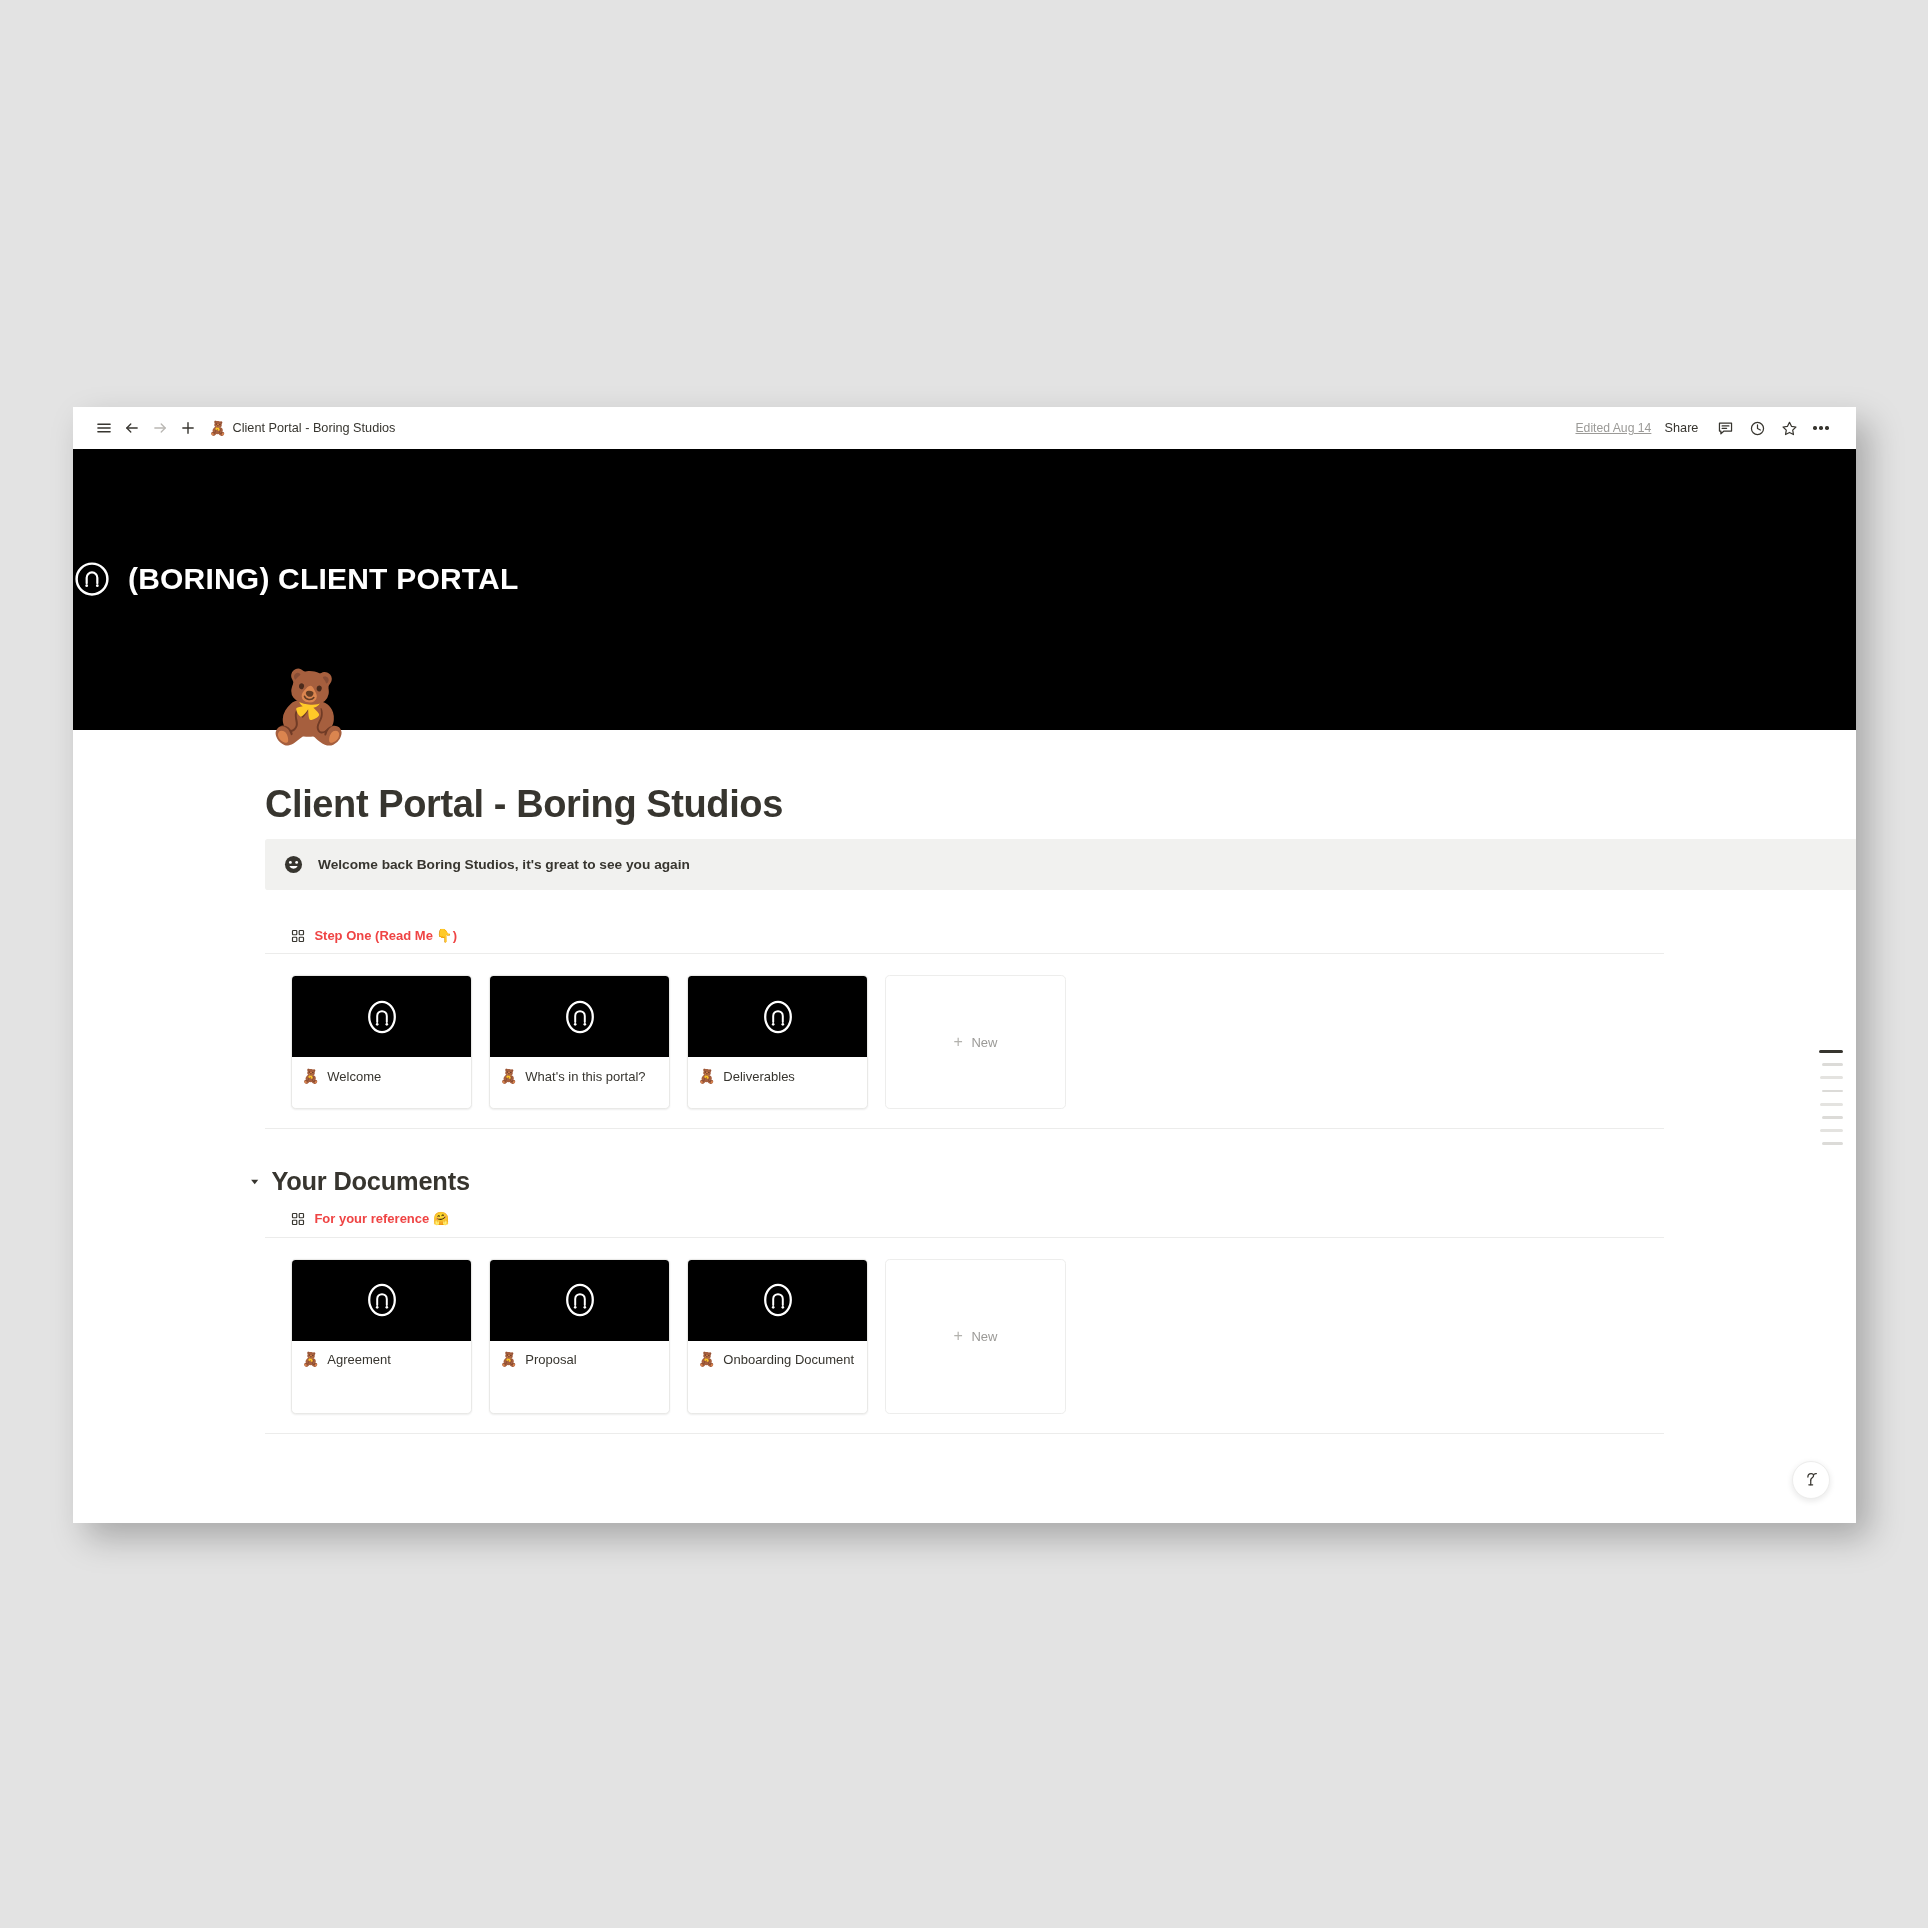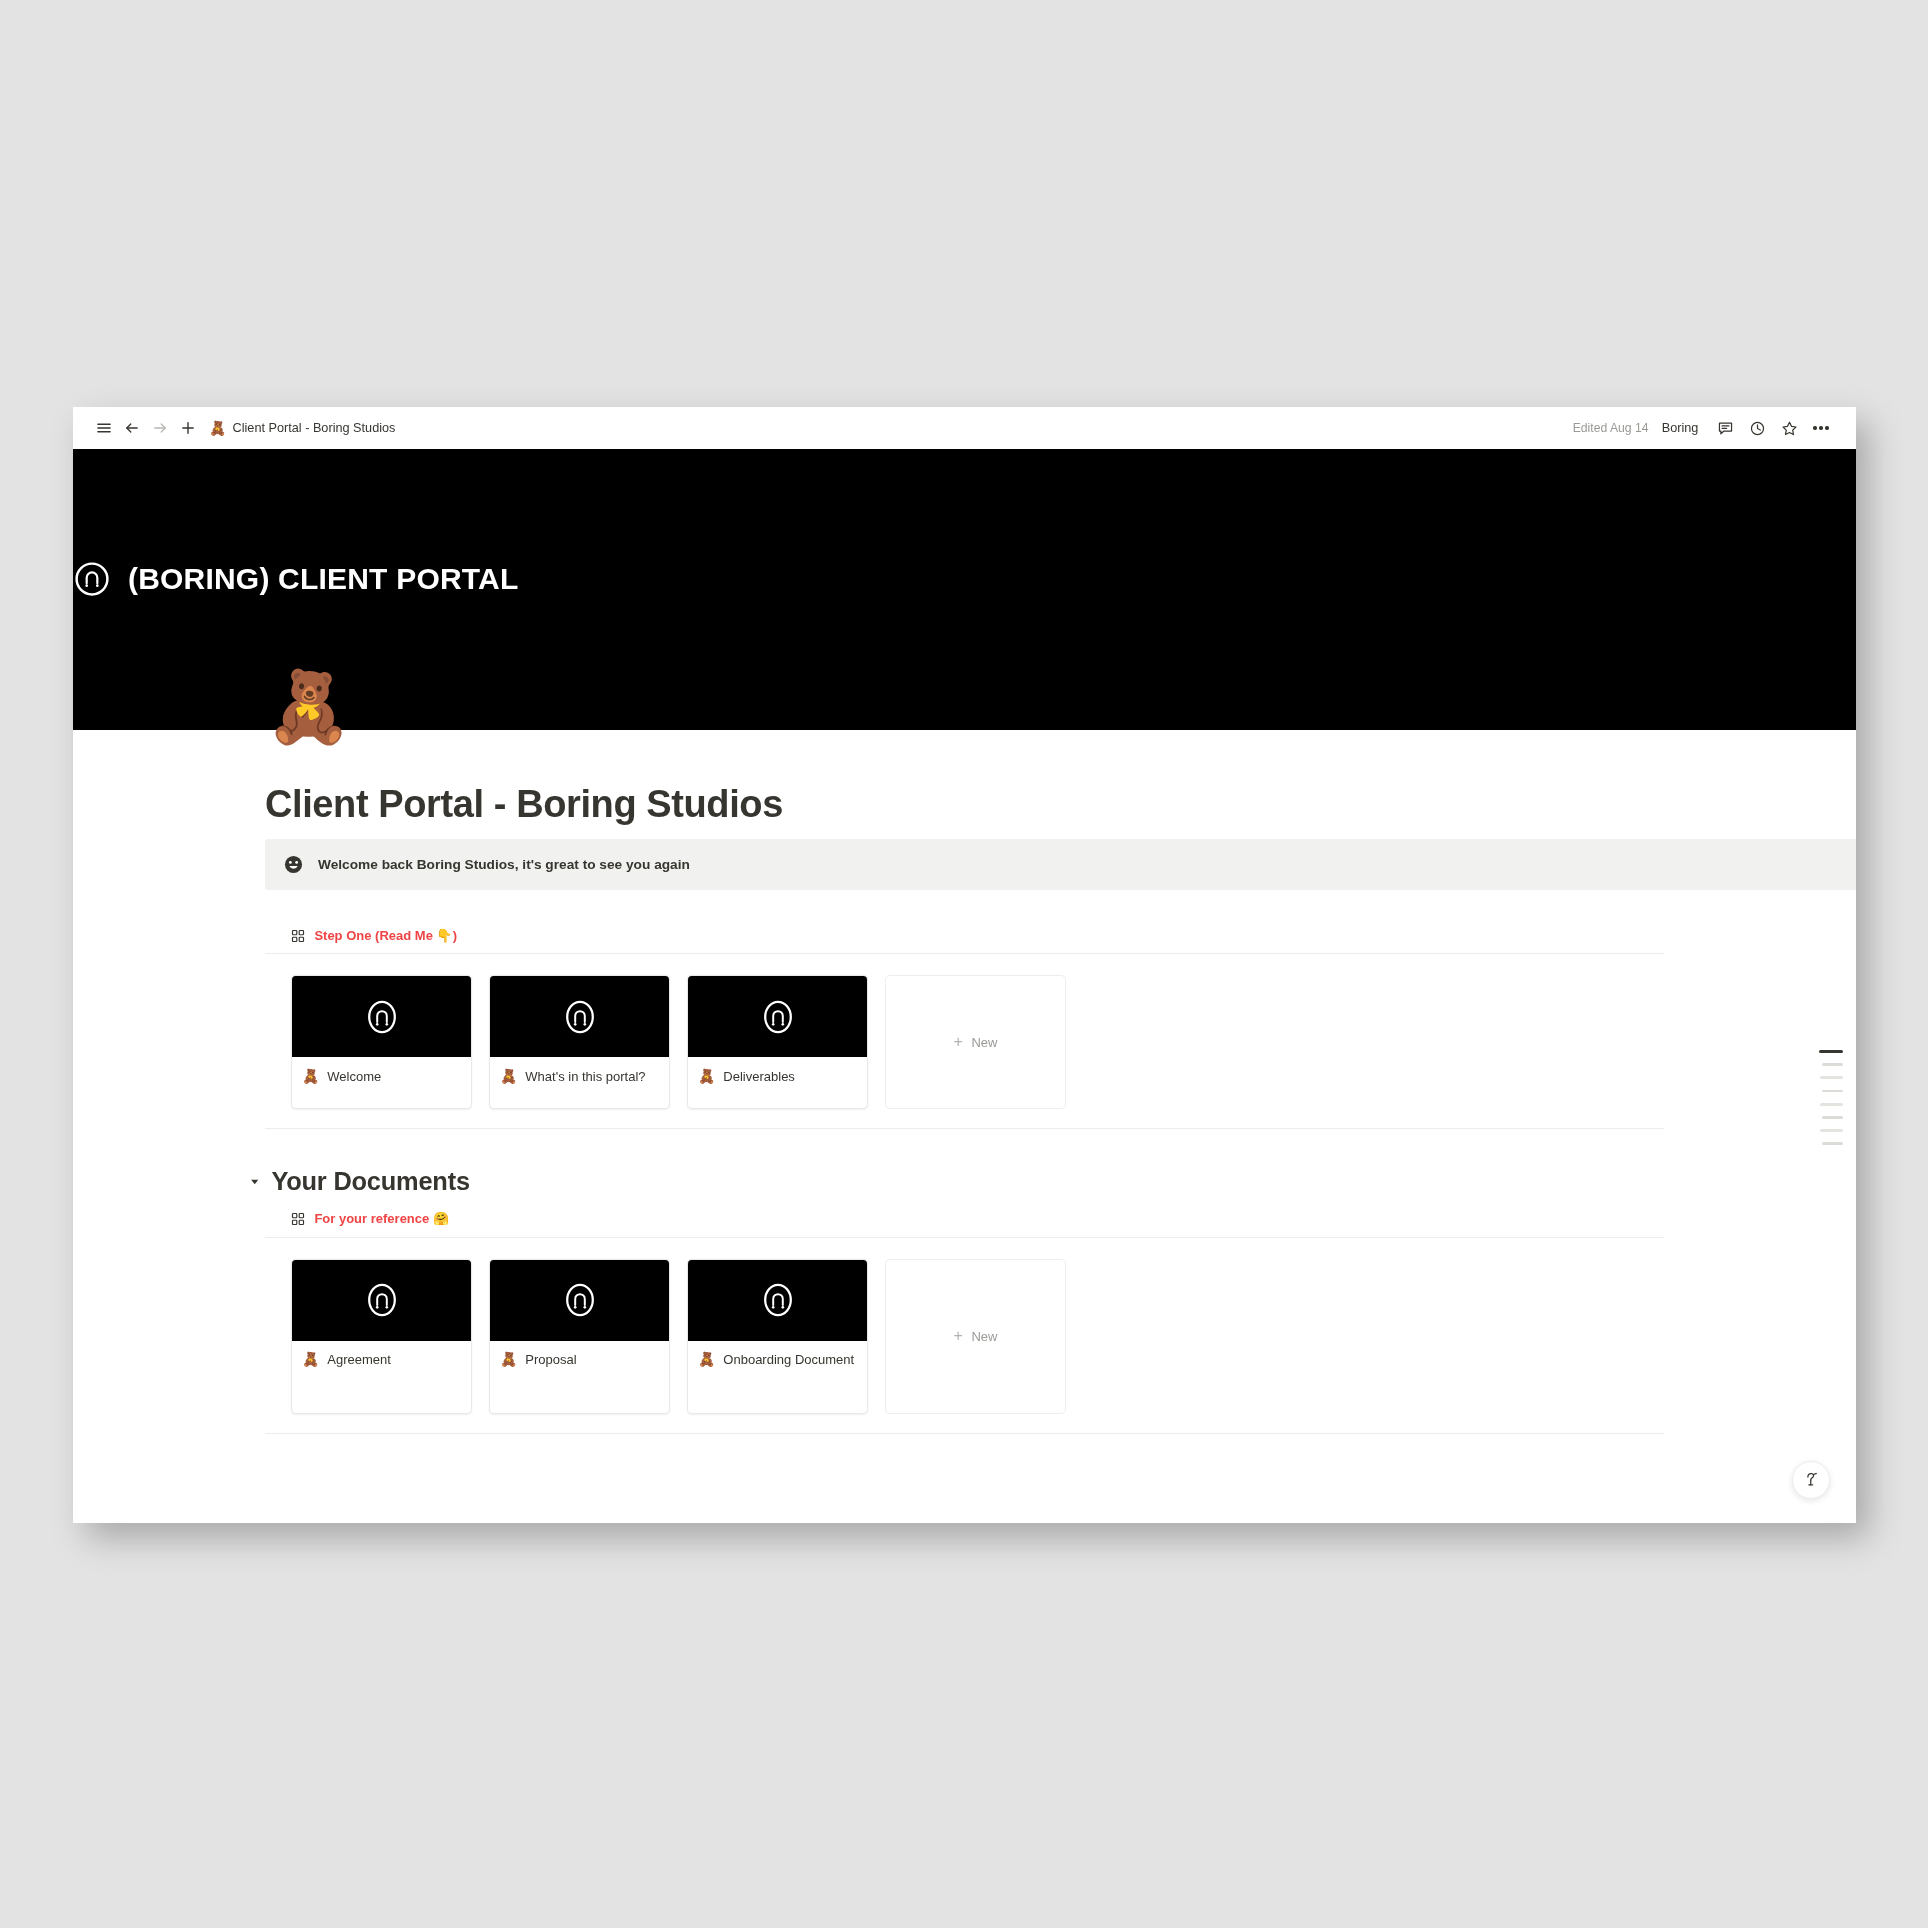--- a/index.html
+++ b/index.html
@@ -74,20 +74,21 @@
     margin-left: auto;
     display: flex;
     align-items: center;
     gap: 3.8px;
   }
   .edited-label {
     font-size: 12.2px;
     color: #9b9a97;
     margin-right: 9.4px;
     white-space: nowrap;
+    text-decoration: underline;
   }
   .share-label {
     font-size: 12.7px;
     color: #37352f;
     margin-right: 9.4px;
     white-space: nowrap;
   }
   .tr-icon {
     width: 28px;
     height: 28px;
@@ -354,21 +355,21 @@
             <line x1="3" y1="8.5" x2="14" y2="8.5"></line>
           </svg>
         </div>
 
         <span class="bc-emoji">🧸</span>
         <span class="bc-title">Client Portal - Boring Studios</span>
       </div>
 
       <div class="topbar-right">
         <span class="edited-label">Edited Aug 14</span>
-        <span class="share-label">Boring</span>
+        <span class="share-label">Share</span>
 
         <div class="tr-icon">
           <svg width="17" height="17" viewBox="0 0 18 18" fill="none" stroke="currentColor" stroke-width="1.3" stroke-linecap="round" stroke-linejoin="round">
             <path d="M2.6 3.4h12.8v8.3H7.4L4.1 14.6v-2.9H2.6z"></path>
             <line x1="5.4" y1="6.3" x2="12.6" y2="6.3"></line>
             <line x1="5.4" y1="8.8" x2="10.2" y2="8.8"></line>
           </svg>
         </div>
 
         <div class="tr-icon">

